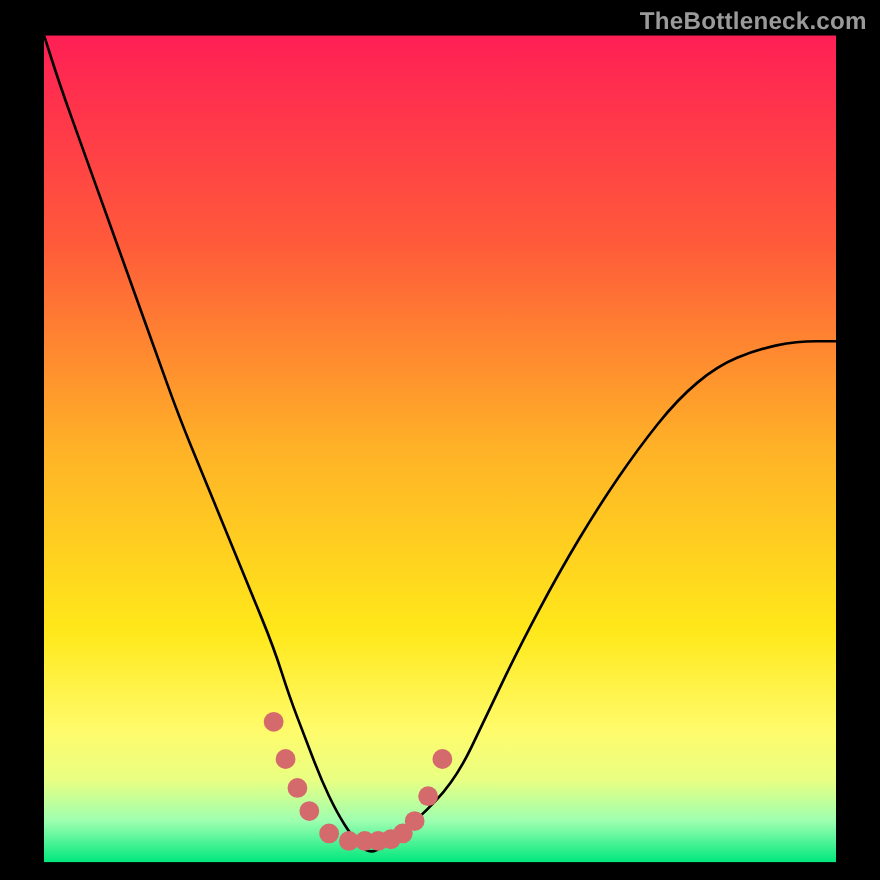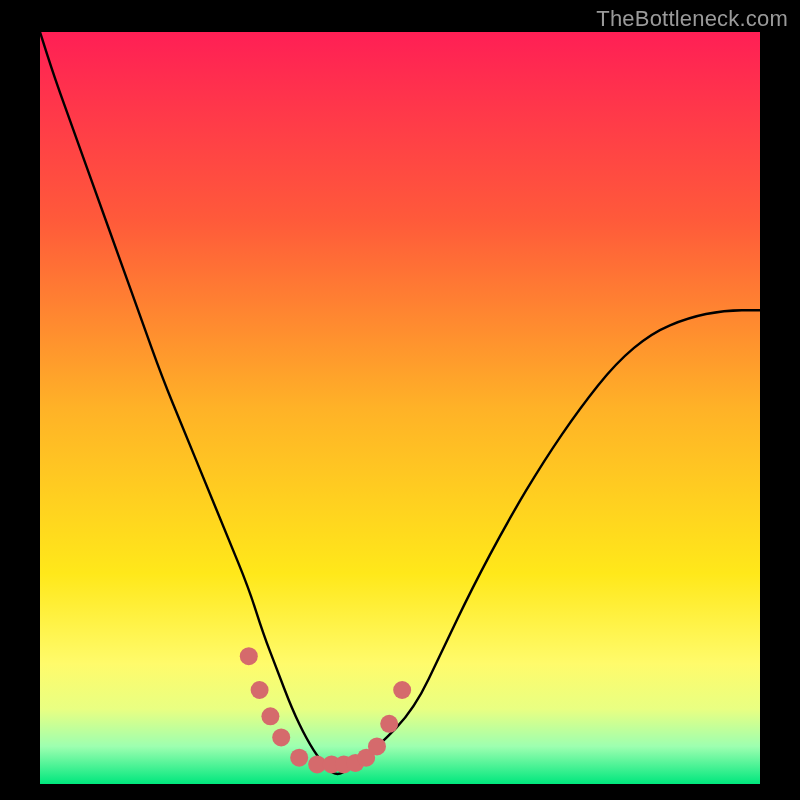--- a/index.html
+++ b/index.html
@@ -16,21 +16,21 @@
     width: 800px;
     height: 800px;
     background: #000;
   }
   .attribution {
     position: absolute;
     top: 6px;
     right: 12px;
     color: #9a9a9a;
     font-size: 22px;
-    font-weight: 400;
+    font-weight: 700;
     letter-spacing: 0.2px;
     z-index: 10;
   }
   
   .plot {
     position: absolute;
     left: 40px;
     top: 32px;
     width: 720px;
     height: 752px;

